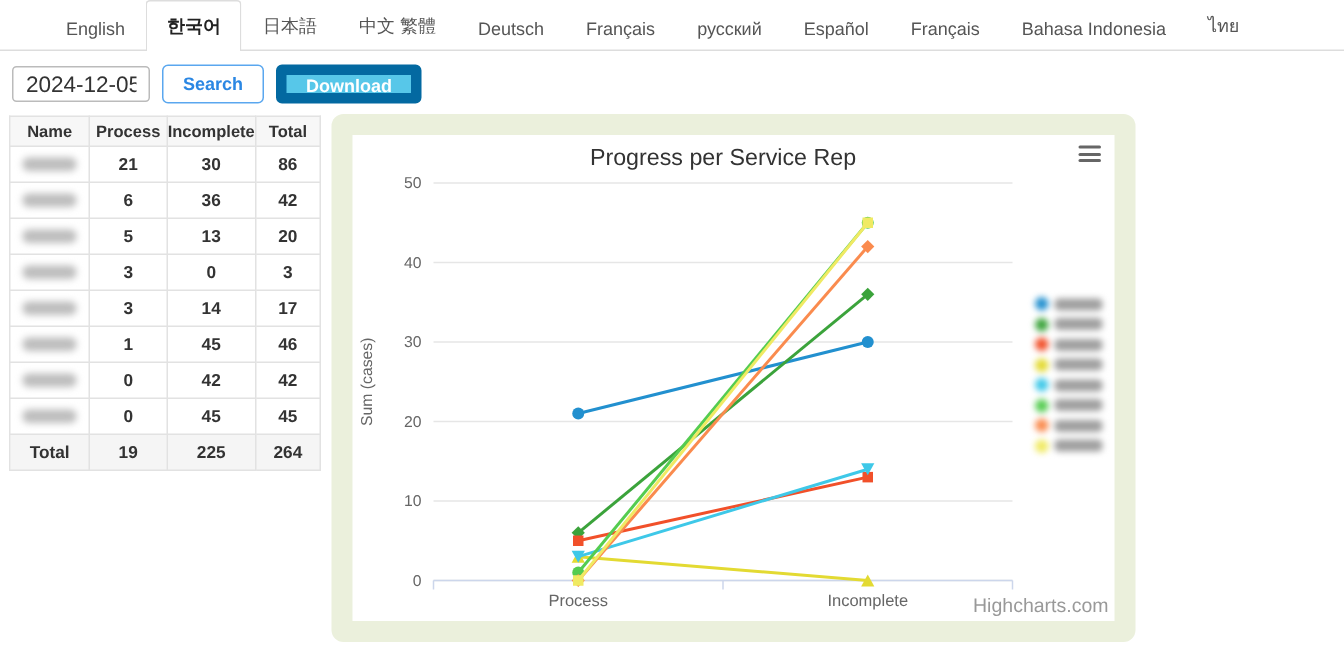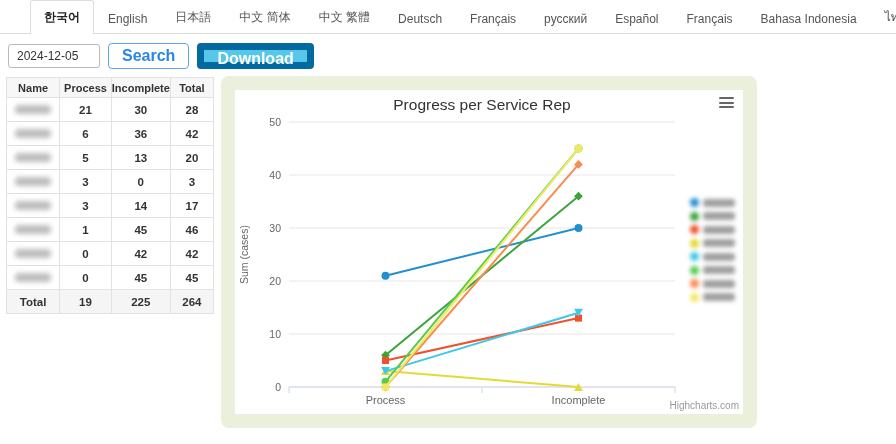--- a/index.html
+++ b/index.html
@@ -11,23 +11,23 @@
             border-bottom:1px solid #ddd; padding-left:30px; }
   .tab { flex:none; white-space:nowrap; font-size:12px; color:#555;
          padding:8px 13px; cursor:pointer; position:relative; top:1px;
          border:1px solid transparent; border-bottom:none; }
   .tab.active { background:#fff; color:#222; font-weight:bold;
                 border-color:#ddd; border-radius:3px 3px 0 0; }
 
   
   .toolbar { display:flex; align-items:center; gap:8px; padding:9px 0 8px 8px; }
   .date-input { width:92px; height:24px; border:1px solid #bbb; border-radius:3px;
-                font-size:12px; color:#333; padding:0 8px;
+                font-size:15px; color:#333; padding:0 8px;
                 font-family:"Liberation Sans", sans-serif; }
-  .btn { height:26px; font-size:16px; font-weight:bold; border-radius:4px;
+  .btn { height:26px; font-size:12px; font-weight:bold; border-radius:4px;
          padding:0 13px; cursor:pointer; font-family:"Liberation Sans", sans-serif; }
   .btn-search { background:#fff; color:#2b87e3; border:1px solid #5aa7ef; }
   .btn-download { background:#57c7e9; color:#fff; border:7px solid #0369a1; }
 
   
   .main { display:flex; align-items:flex-start; }
 
   
   table.rep-table { border-collapse:collapse; margin-left:6px; width:208px;
                     font-size:11.5px; color:#333; }
@@ -52,30 +52,29 @@
             display:flex; flex-direction:column; justify-content:space-between;
             cursor:pointer; }
   .burger span { display:block; height:2px; background:#666; border-radius:1px; }
 
   .legend { position:absolute; top:108px; right:5px; width:48px;
             display:flex; flex-direction:column; gap:4.5px; filter:blur(2.2px); }
   .legend-item { display:flex; align-items:center; gap:4px; cursor:pointer; }
   .legend-marker { width:9px; height:9px; border-radius:50%; flex:none; }
   .legend-text { width:32px; height:8px; border-radius:3px; background:#9f9f9f; }
 
-  .credit { position:absolute; right:4px; bottom:3px; font-size:10px; color:#999;margin-top:18px; }
+  .credit { position:absolute; right:4px; bottom:3px; font-size:13px; color:#999;margin-top:18px; }
 </style>
 </head>
 <body>
 
 <div class="tabbar">
+    <div class="tab">English</div>
     <div class="tab active">한국어</div>
-    <div class="tab">English</div>
     <div class="tab">日本語</div>
-    <div class="tab">中文 简体</div>
     <div class="tab">中文 繁體</div>
     <div class="tab">Deutsch</div>
     <div class="tab">Français</div>
     <div class="tab">русский</div>
     <div class="tab">Español</div>
     <div class="tab">Français</div>
     <div class="tab">Bahasa Indonesia</div>
     <div class="tab">ไทย</div>
   </div>
 
@@ -95,21 +94,21 @@
           <th class="col-total">Total</th>
         </tr>
       </thead>
     <tbody>
         <tr>
           <td>
             <div class="blur-name"></div>
           </td>
           <td>21</td>
           <td>30</td>
-          <td>28</td>
+          <td>86</td>
         </tr>
         <tr>
           <td>
             <div class="blur-name"></div>
           </td>
           <td>6</td>
           <td>36</td>
           <td>42</td>
         </tr>
         <tr>

